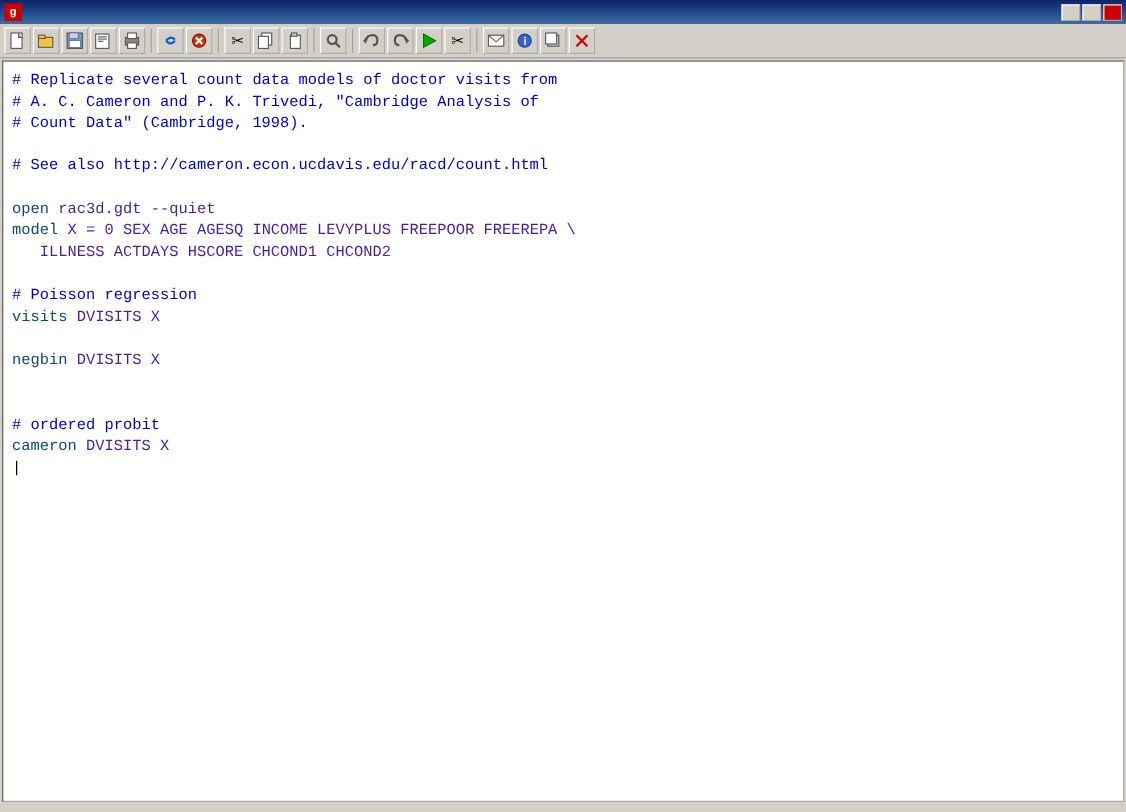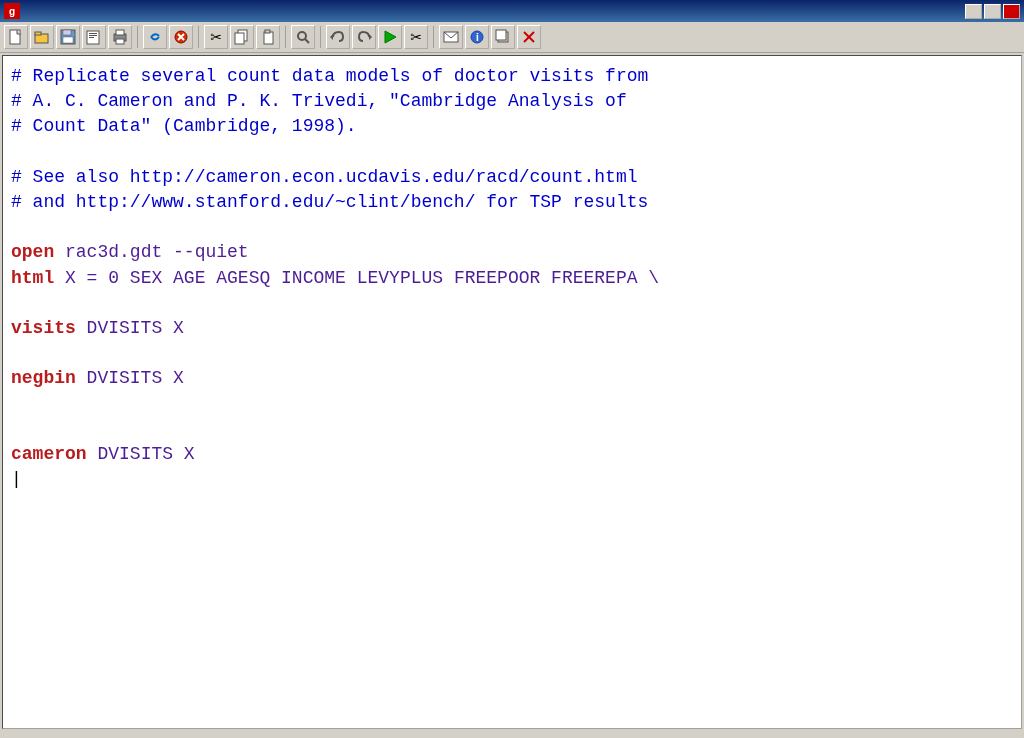--- a/index.html
+++ b/index.html
@@ -63,31 +63,31 @@
     }
 
     
     .editor-container {
       background: white;
       margin: 2px;
       padding: 8px;
       height: calc(738px - 22px - 32px - 10px);
       overflow-y: auto;
       font-family: 'Courier New', Courier, monospace;
-      font-size: 18px;
+      font-size: 14px;
       line-height: 1.4;
       border: 1px inset #a0a0a0;
     }
 
     .code-line {
       white-space: pre;
       display: block;
     }
     .color-comment { color: #0000cc; }
-    .color-keyword { color: #b91c1c; font-weight: bold; }
+    .color-keyword { color: #0c4a6e; font-weight: normal; }
     .color-normal  { color: #4c1d95; }
 
     .cursor-line::after {
       content: '|';
       color: black;
       animation: blink 1s step-end infinite;
     }
     @keyframes blink { 50% { opacity: 0; } }
   </style>
 </head>
@@ -218,25 +218,27 @@
       </svg>
   </div>
 </div>
 
 <div class="editor-container" id="editor">
 <span class="code-line color-comment"># Replicate several count data models of doctor visits from</span>
     <span class="code-line color-comment"># A. C. Cameron and P. K. Trivedi, "Cambridge Analysis of</span>
     <span class="code-line color-comment"># Count Data" (Cambridge, 1998).</span>
     <span class="code-line">&nbsp;</span>
     <span class="code-line color-comment"># See also http://cameron.econ.ucdavis.edu/racd/count.html</span>
-    <span class="code-line color-comment"># and http://www.stanford.edu/~clint/bench/ for TSP results</span>
     <span class="code-line">&nbsp;</span>
     <span class="code-line"><span class="color-keyword">open</span><span class="color-normal"> rac3d.gdt --quiet</span></span>
-    <span class="code-line"><span class="color-keyword">html</span><span class="color-normal"> X = 0 SEX AGE AGESQ INCOME LEVYPLUS FREEPOOR FREEREPA \</span></span>
-    <span class="code-line">&nbsp;</span>
+    <span class="code-line"><span class="color-keyword">model</span><span class="color-normal"> X = 0 SEX AGE AGESQ INCOME LEVYPLUS FREEPOOR FREEREPA \</span></span>
+    <span class="code-line color-normal">   ILLNESS ACTDAYS HSCORE CHCOND1 CHCOND2</span>
+    <span class="code-line">&nbsp;</span>
+    <span class="code-line color-comment"># Poisson regression</span>
     <span class="code-line"><span class="color-keyword">visits</span><span class="color-normal"> DVISITS X</span></span>
     <span class="code-line">&nbsp;</span>
     <span class="code-line"><span class="color-keyword">negbin</span><span class="color-normal"> DVISITS X</span></span>
     <span class="code-line">&nbsp;</span>
     <span class="code-line">&nbsp;</span>
+    <span class="code-line color-comment"># ordered probit</span>
     <span class="code-line"><span class="color-keyword">cameron</span><span class="color-normal"> DVISITS X</span></span>
     <span class="code-line color-normal cursor-line"></span>
   </div>
 
 </body></html>

